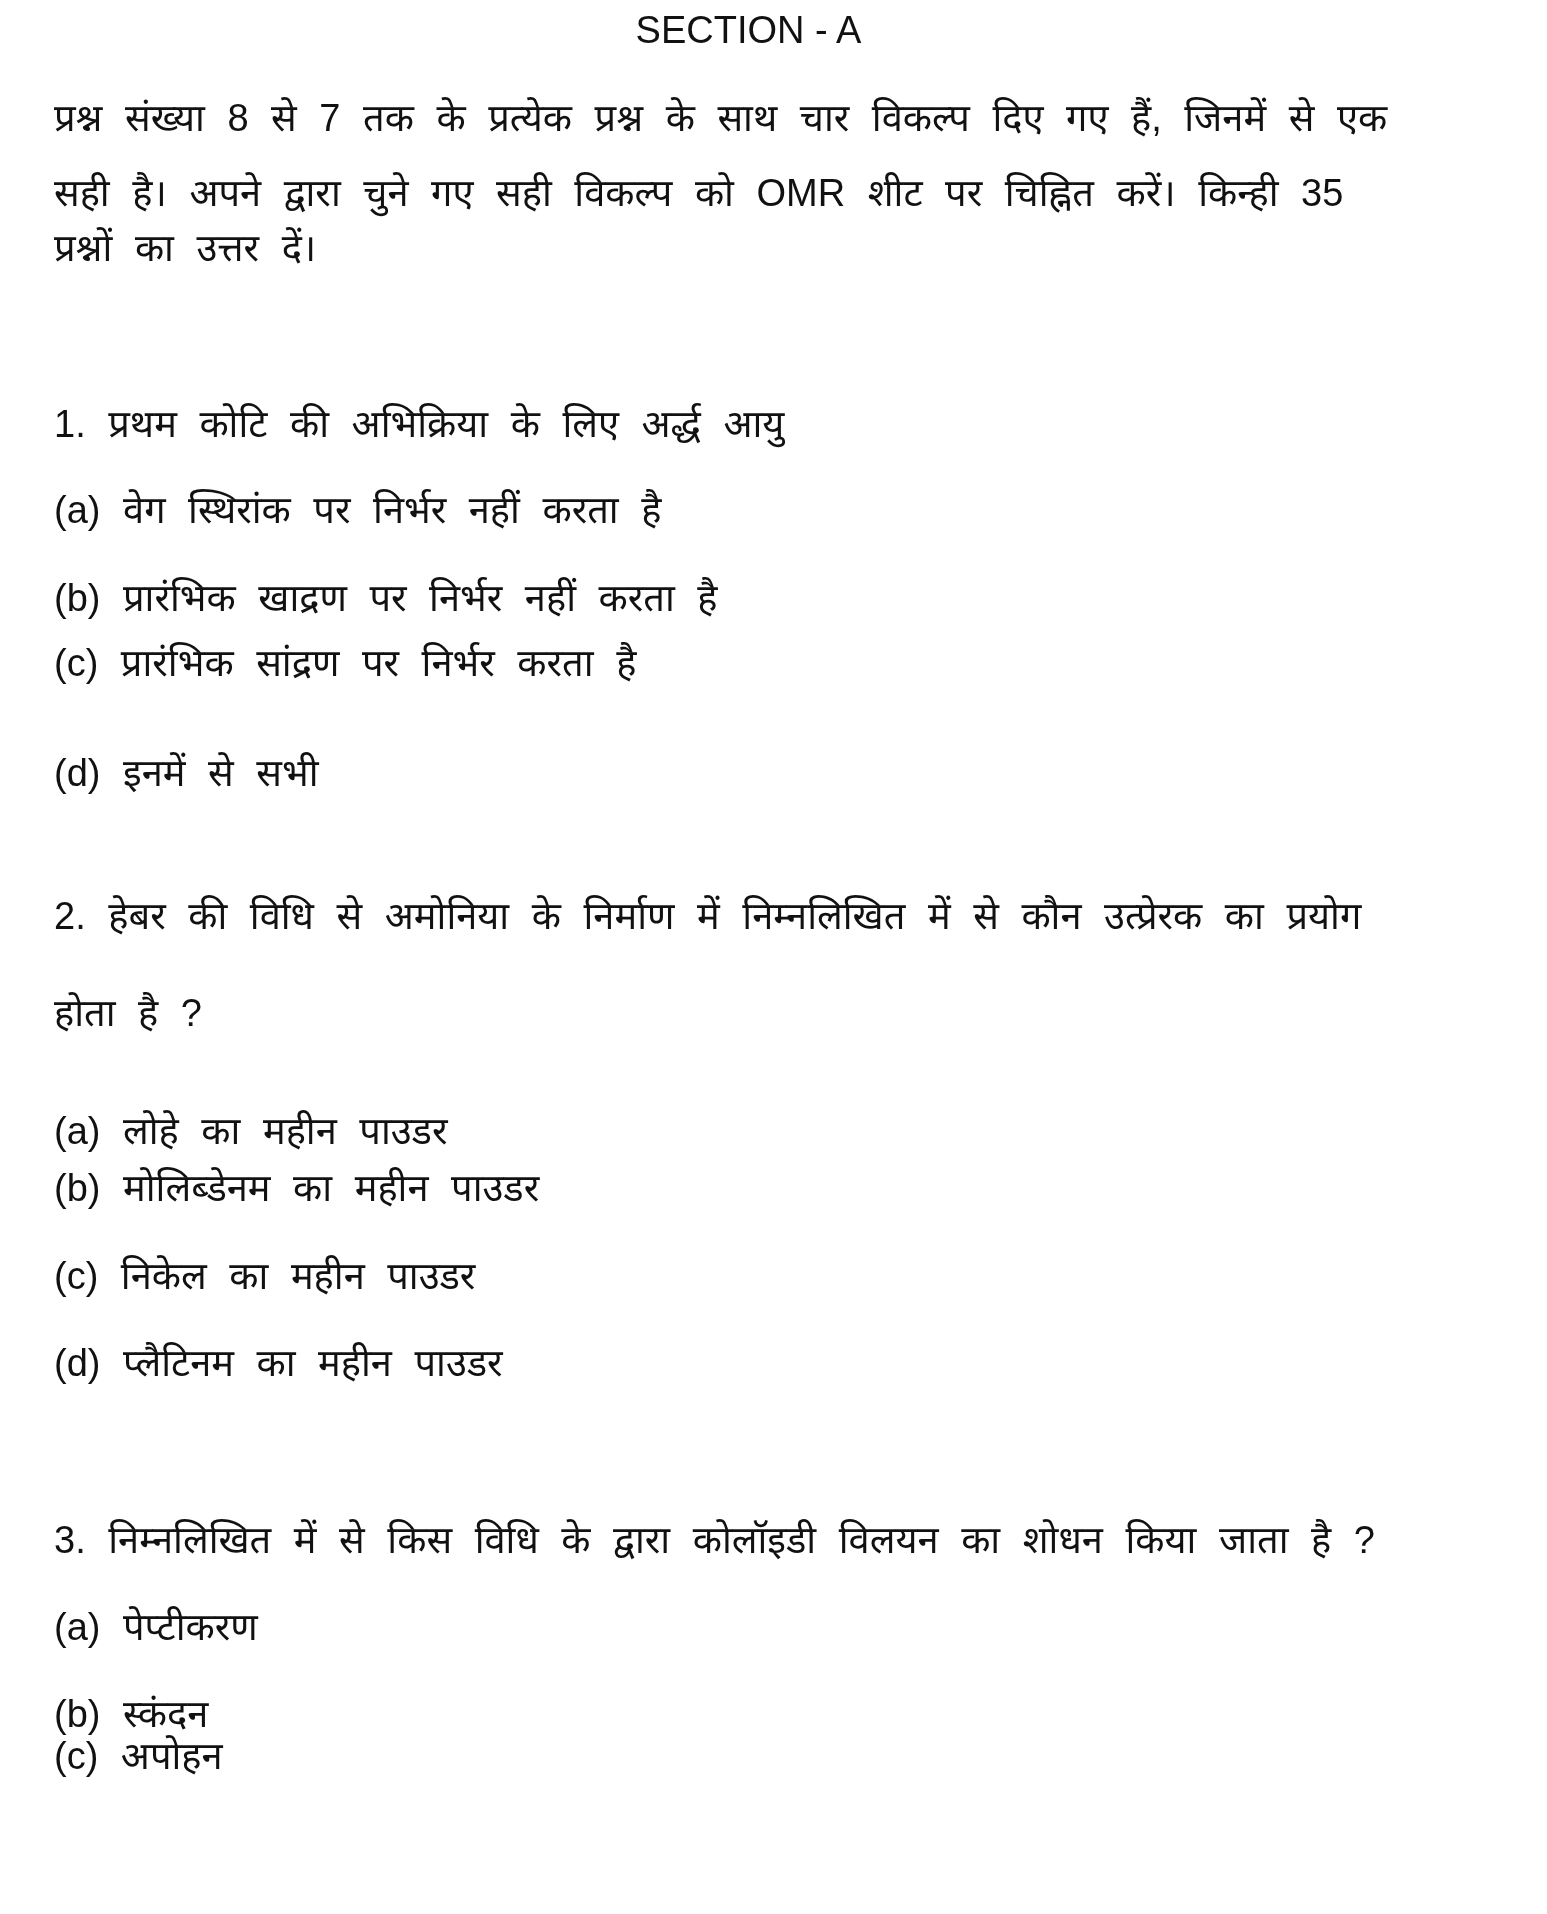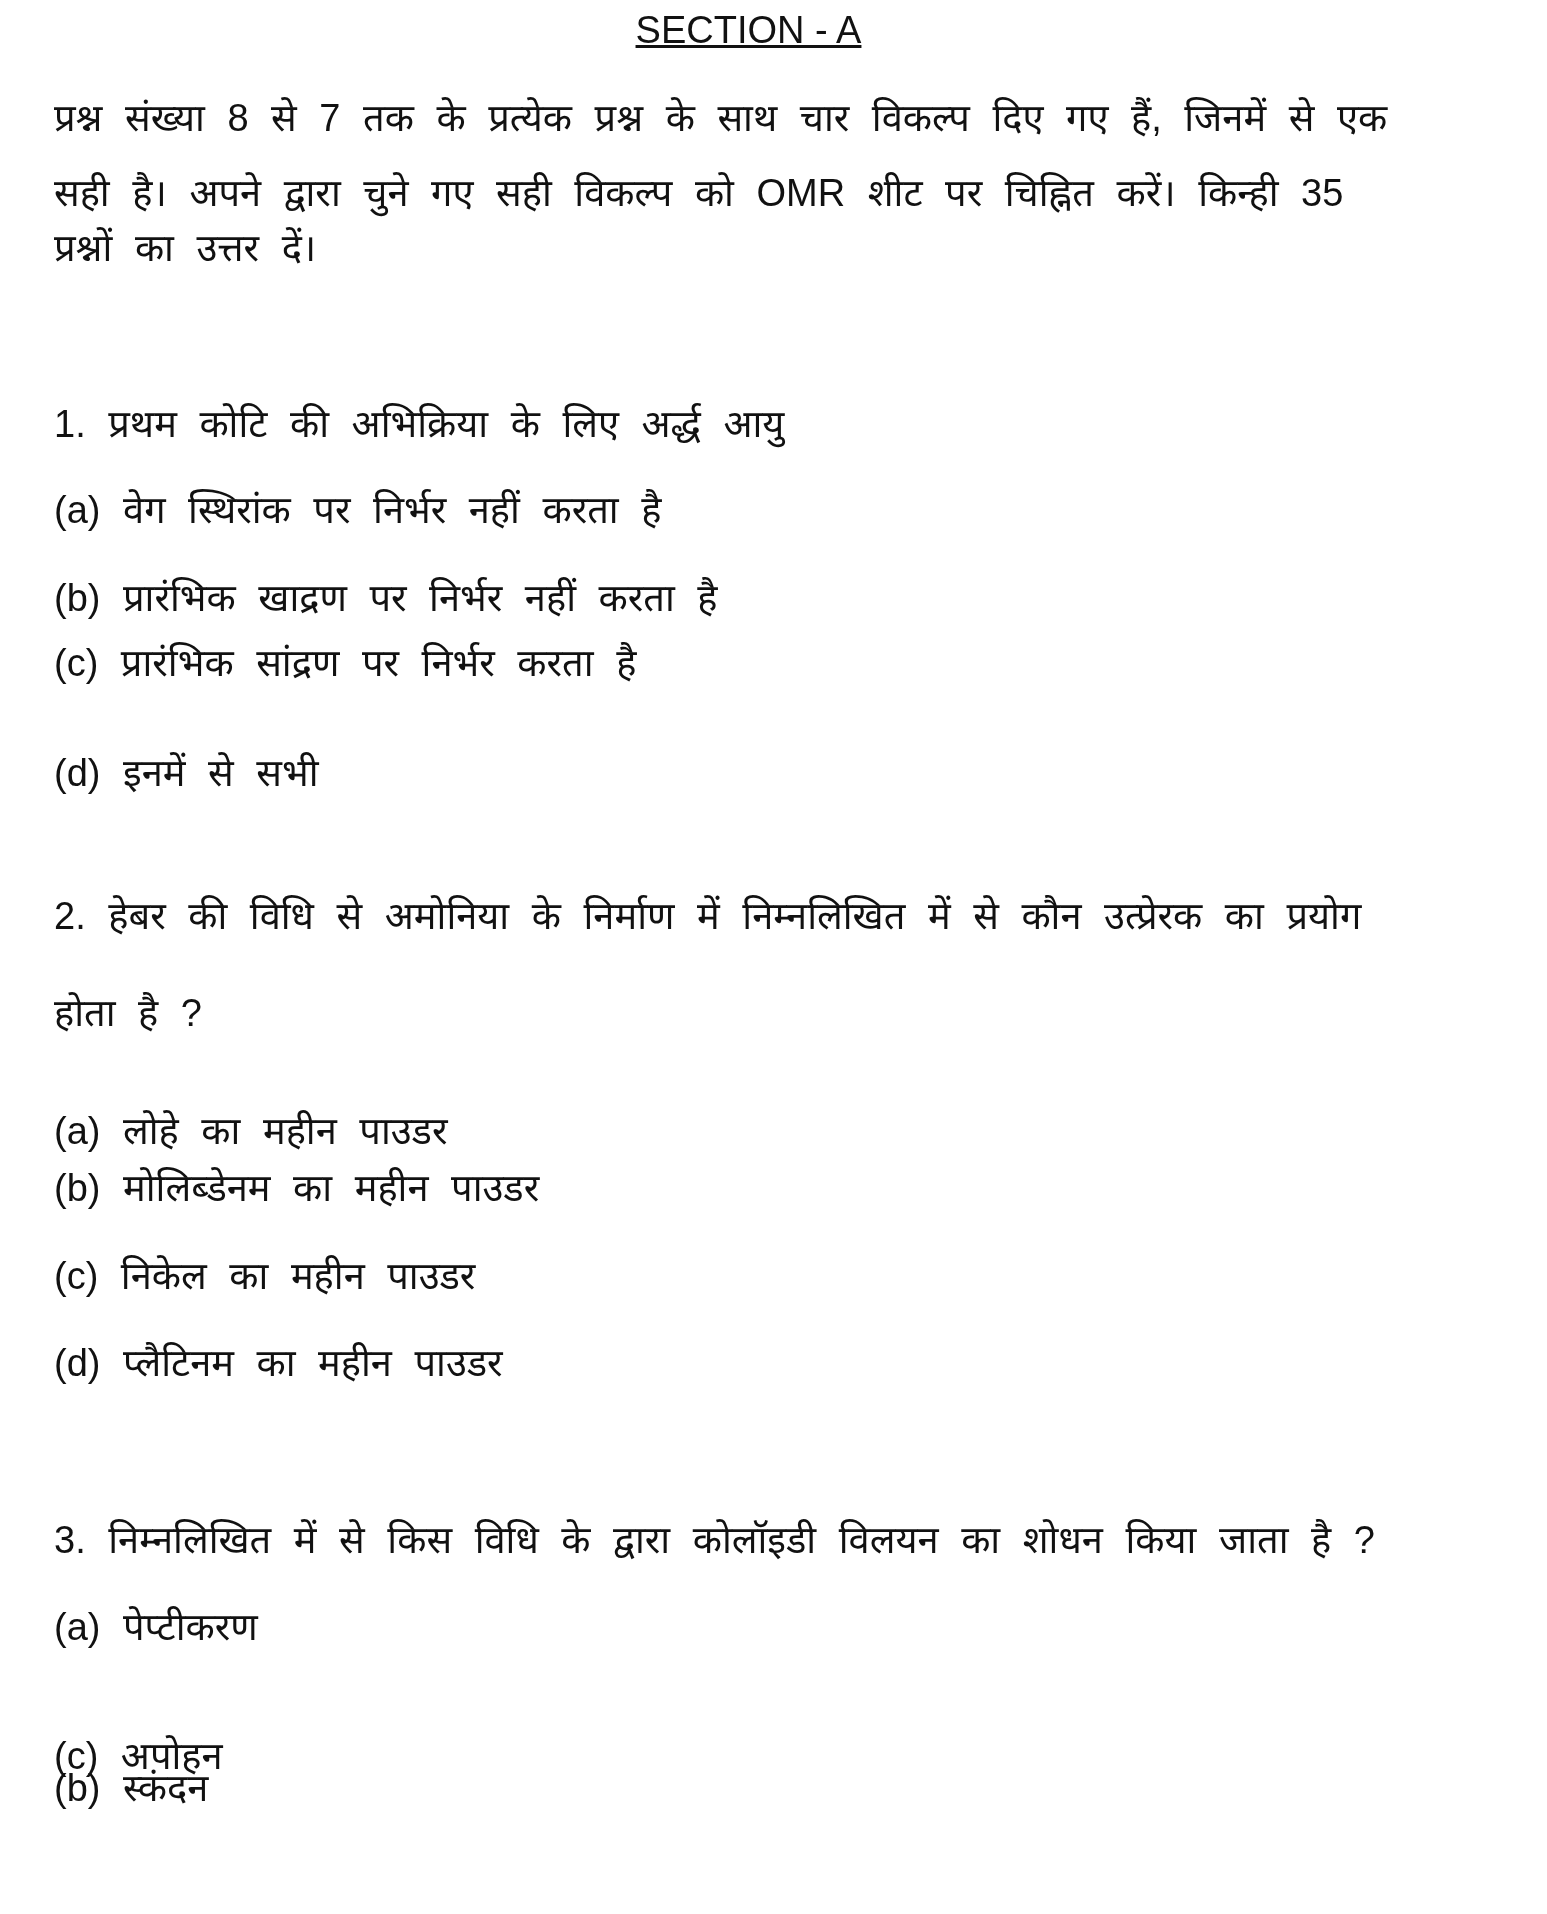--- a/index.html
+++ b/index.html
@@ -8,21 +8,21 @@
     font-family: "Liberation Sans", "DejaVu Sans", sans-serif;
     color: #111111;
   }
   .line {
     position: absolute; left: 54px; white-space: nowrap;
     font-size: 38px; line-height: 1; transform: translateY(-50%);
   }
   .title {
     position: absolute; left: 0; width: 1497px; text-align: center;
     top: 30px; transform: translateY(-50%);
-    font-size: 38px; line-height: 1; text-decoration: underline;
+    font-size: 38px; line-height: 1;
   }
   .wide { word-spacing: 12px; }
 </style>
 </head>
 <body>
 
 <div>
   <div class="title">SECTION - A</div>
 
   <div>
@@ -44,16 +44,16 @@
     <div class="line wide" style="top:1013px">होता है ?</div>
     <div class="line wide" style="top:1131px">(a) लोहे का महीन पाउडर</div>
     <div class="line wide" style="top:1188px">(b) मोलिब्डेनम का महीन पाउडर</div>
     <div class="line wide" style="top:1276px">(c) निकेल का महीन पाउडर</div>
     <div class="line wide" style="top:1363px">(d) प्लैटिनम का महीन पाउडर</div>
   </div>
 
   <div>
     <div class="line wide" style="top:1540px">3. निम्नलिखित में से किस विधि के द्वारा कोलॉइडी विलयन का शोधन किया जाता है ?</div>
     <div class="line wide" style="top:1627px">(a) पेप्टीकरण</div>
-    <div class="line wide" style="top:1788px">(b) स्कंदन</div>
+    <div class="line wide" style="top:1714px">(b) स्कंदन</div>
     <div class="line wide" style="top:1756px">(c) अपोहन</div>
   </div>
 </div>
 
 </body></html>

